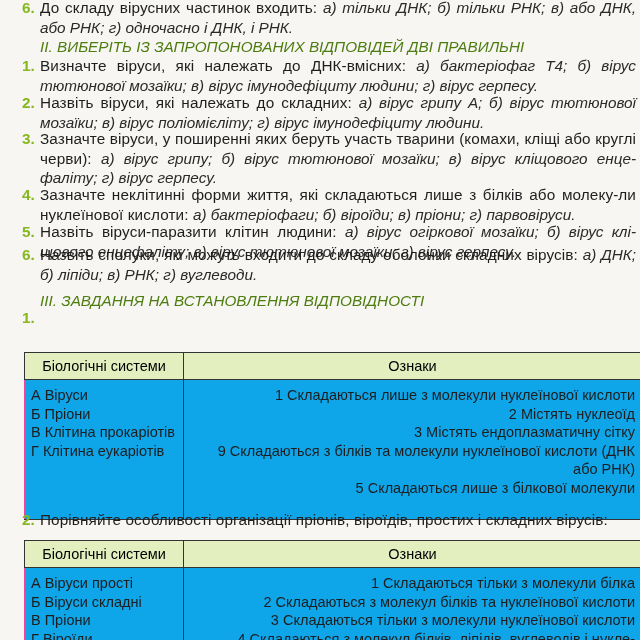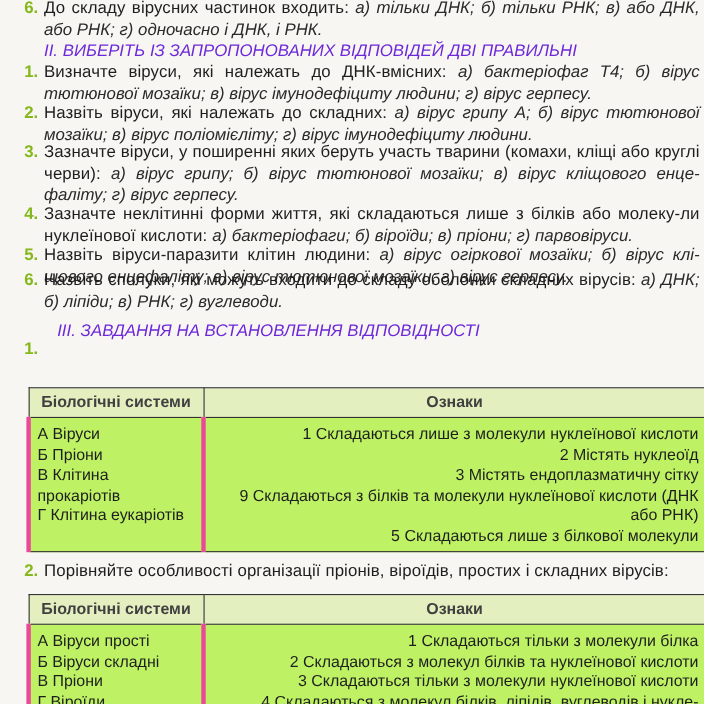--- a/index.html
+++ b/index.html
@@ -17,35 +17,35 @@
     text-align:justify;
   }
   .q .num {
     position:absolute; left:22px; top:0;
     color:#86b81e; font-weight:bold;
   }
   .q b { font-weight:normal; letter-spacing:0.1px; }
   .q i { font-style:italic; color:#2a2a2a; }
   .section {
     position:absolute; left:40px;
-    font-size:15.3px; font-style:italic; color:#6d28d9;
+    font-size:15.3px; font-style:italic; color:#4d7c0f;
   }
   table.t {
     position:absolute; left:24px; width:618px;
     border-collapse:collapse;
     font-size:14.5px; line-height:18.5px;
   }
   table.t th {
-    background:#e3efbf; font-weight:bold;
+    background:#e3efbf; font-weight:normal;
     border:1px solid #333; height:26px; padding:0 8px;
-    color:#404040;
+    color:#000000;
   }
   table.t td {
-    border-left:4px solid #ec4899; border-right:1px solid #333;
-    vertical-align:top; padding:6px 6px 4px 6px; background:#bef264;
+    border-left:1px solid #ec4899; border-right:1px solid #333;
+    vertical-align:top; padding:6px 6px 22px 6px; background:#0ea5e9;
   }
   table.t tr.body td { border-bottom:1px solid #333; }
   table.t th.c1, table.t td.c1 { width:142px; }
   table.t th.c1 { text-align:center; }
   .line { display:block; }
   .sign { display:block; padding-left:14px; text-indent:-14px;text-align:right; }
 </style>
 </head>
 <body>
 
@@ -86,21 +86,21 @@
   <b>Назвіть віруси-паразити клітин людини: </b>
   <i>а) вірус огіркової мозаїки; б) вірус клі-щового енцефаліту; в) вірус тютюнової мозаїки; г) вірус герпесу.</i>
 </div>
 
 <div class="q" style="top:245px;">
   <span class="num">6.</span>
   <b>Назвіть сполуки, які можуть входити до складу оболонки складних вірусів: </b>
   <i>а) ДНК; б) ліпіди; в) РНК; г) вуглеводи.</i>
 </div>
 
-<div class="section" style="top:292px;margin-left:12px;">ІІІ. ЗАВДАННЯ НА ВСТАНОВЛЕННЯ ВІДПОВІДНОСТІ</div>
+<div class="section" style="top:292px;">ІІІ. ЗАВДАННЯ НА ВСТАНОВЛЕННЯ ВІДПОВІДНОСТІ</div>
 
 <div class="q" style="top:308px;">
   <span class="num">1.</span>
 </div>
 
 <table class="t" style="top:352px;">
   <tbody>
       <tr>
     <th class="c1">Біологічні системи</th>
     <th>Ознаки</th>

